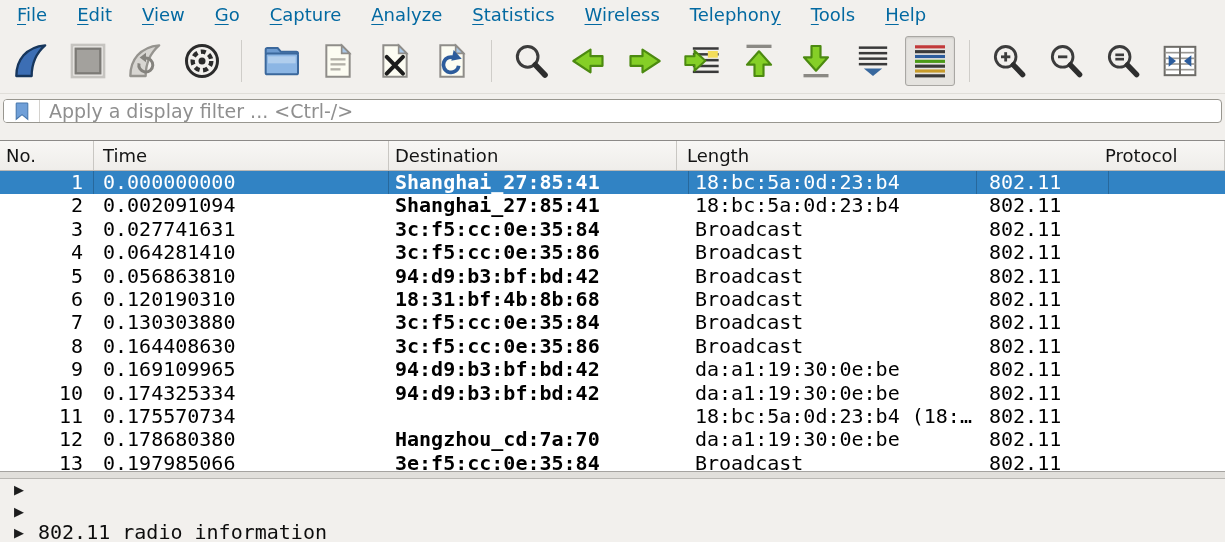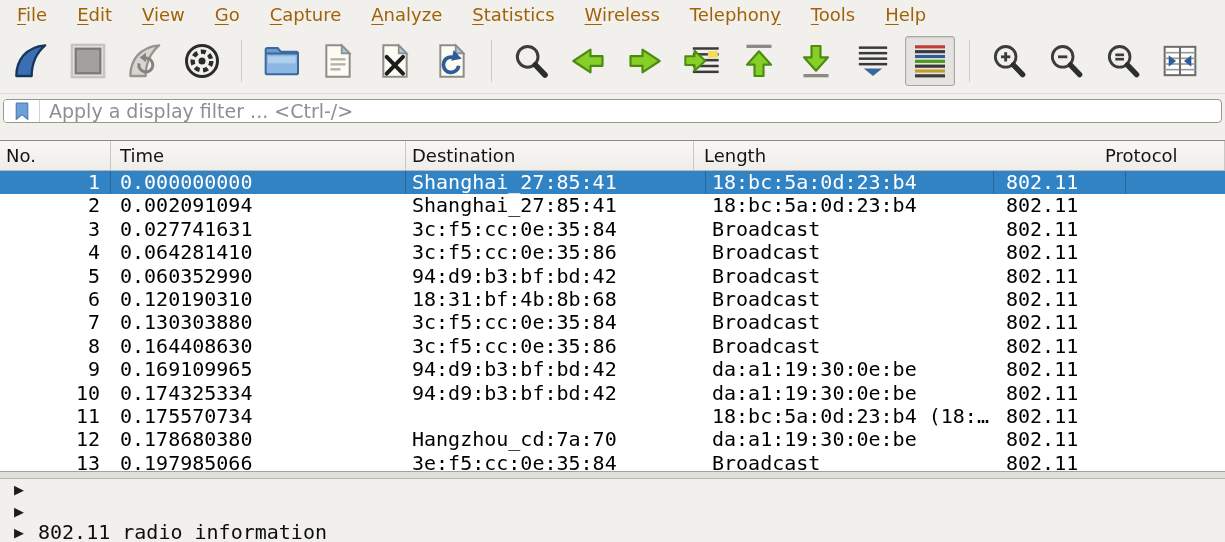--- a/index.html
+++ b/index.html
@@ -2,52 +2,52 @@
 <html><head>
 <meta charset="utf-8">
 <style>
   * { margin:0; padding:0; box-sizing:border-box; }
   html,body { width:1225px; height:542px; overflow:hidden; }
   body { font-family:"DejaVu Sans", sans-serif; background:#f2f0ed; }
   .window { width:1225px; height:542px; display:flex; flex-direction:column; overflow:hidden; background:#f2f0ed; }
 
   
   .menubar { height:28px; flex:none; display:flex; align-items:center; padding-left:2px; background:#f2f0ed; }
-  .menu-item { padding:0 15px; font-size:18px; line-height:27px; color:#a16207; white-space:nowrap; cursor:default; }
+  .menu-item { padding:0 15px; font-size:18px; line-height:27px; color:#0369a1; white-space:nowrap; cursor:default; }
   .mn { text-decoration:underline; text-underline-offset:3px; }
 
   
   .toolbar { height:66px; flex:none; display:flex; align-items:center; padding-left:6px; gap:7px; border-bottom:1px solid #e0ded9; }
   .tbtn { width:50px; height:50px; flex:none; display:flex; align-items:center; justify-content:center; border:1px solid transparent; border-radius:3px; }
   .tbtn.active { background:#e5e3df; border-color:#a9a7a3; box-shadow:inset 0 1px 2px rgba(0,0,0,.12); }
   .ticon, .ticon svg { width:40px; height:40px; display:block; }
   .tsep { width:1px; height:42px; background:#cfcdc9; margin:0 7px; flex:none; }
 
   
   .filterbar { height:46px; flex:none; padding:5px 3px 7px 3px; }
   .filterbox { height:24px; background:#ffffff; border:1px solid #98968f; border-radius:4px; display:flex; align-items:stretch; overflow:hidden; }
   .fbookmark { width:36px; flex:none; display:flex; align-items:center; justify-content:center; border-right:1px solid #d4d2ce; background:#fff; }
   .fbookmark svg { width:22px; height:22px; display:block; }
   .finput { flex:1; border:none; outline:none; background:transparent; font-family:"DejaVu Sans", sans-serif; font-size:19px; color:#333; padding:0 9px; }
   .finput::placeholder { color:#8f8f8f; opacity:1; }
 
   
   .pheader { height:31px; flex:none; display:flex; background:linear-gradient(#f8f7f5,#efedea); border-top:1px solid #8c8a88; border-bottom:1px solid #bab8b5; }
   .hcell { font-size:18px; line-height:29px; color:#141414; border-right:1px solid #c9c7c3; overflow:hidden; white-space:nowrap; flex:none; }
-  .w0 { width:111px; } .w1 { width:295px; } .w2 { width:300px; } .w3 { width:288px; } .w4 { width:132px; } .w5 { flex:1; width:auto; }
+  .w0 { width:94px; } .w1 { width:295px; } .w2 { width:300px; } .w3 { width:288px; } .w4 { width:132px; } .w5 { flex:1; width:auto; }
   .pheader .w0 { padding-left:6px; }  .pheader .w1 { padding-left:9px; }
   .pheader .w2 { padding-left:17px; } .pheader .w3 { padding-left:6px; }
   .pheader .w4 { padding-left:12px; } .pheader .w5 { padding-left:10px; border-right:none; }
 
   
   .plist { flex:1; background:#ffffff; overflow:hidden; font-family:"DejaVu Sans Mono", monospace; font-size:20px; }
   .prow { height:23.4px; line-height:23.4px; display:flex; color:#000; white-space:nowrap; cursor:default; }
   .prow span { overflow:hidden; white-space:nowrap; flex:none; }
   .prow .w0 { text-align:right; padding-right:11px; }
-  .prow .w1 { padding-left:9px; } .prow .w2 { padding-left:6px; }
+  .prow .w1 { padding-left:9px; } .prow .w2 { padding-left:6px;font-weight:bold; }
   .prow .w3 { padding-left:6px; } .prow .w4 { padding-left:12px; }
   .prow .w5 { padding-left:10px; flex:1; }
   .prow.selected { background:#3183c4; color:#ffffff; }
   .prow.selected span { box-shadow:inset -1px 0 0 rgba(0,0,0,.20); }
   .prow.selected .w5 { box-shadow:none; }
 
   
   .splitter { height:8px; flex:none; background:#e1dfdb; border-top:1px solid #a5a3a0; border-bottom:1px solid #b9b7b3; }
 
   
@@ -323,21 +323,21 @@
       <div class="prow">
         <span class="w0">4</span>
         <span class="w1">0.064281410</span>
         <span class="w2">3c:f5:cc:0e:35:86</span>
         <span class="w3">Broadcast</span>
         <span class="w4">802.11</span>
         <span class="w5"></span>
       </div>
       <div class="prow">
         <span class="w0">5</span>
-        <span class="w1">0.060352990</span>
+        <span class="w1">0.056863810</span>
         <span class="w2">94:d9:b3:bf:bd:42</span>
         <span class="w3">Broadcast</span>
         <span class="w4">802.11</span>
         <span class="w5"></span>
       </div>
       <div class="prow">
         <span class="w0">6</span>
         <span class="w1">0.120190310</span>
         <span class="w2">18:31:bf:4b:8b:68</span>
         <span class="w3">Broadcast</span>

